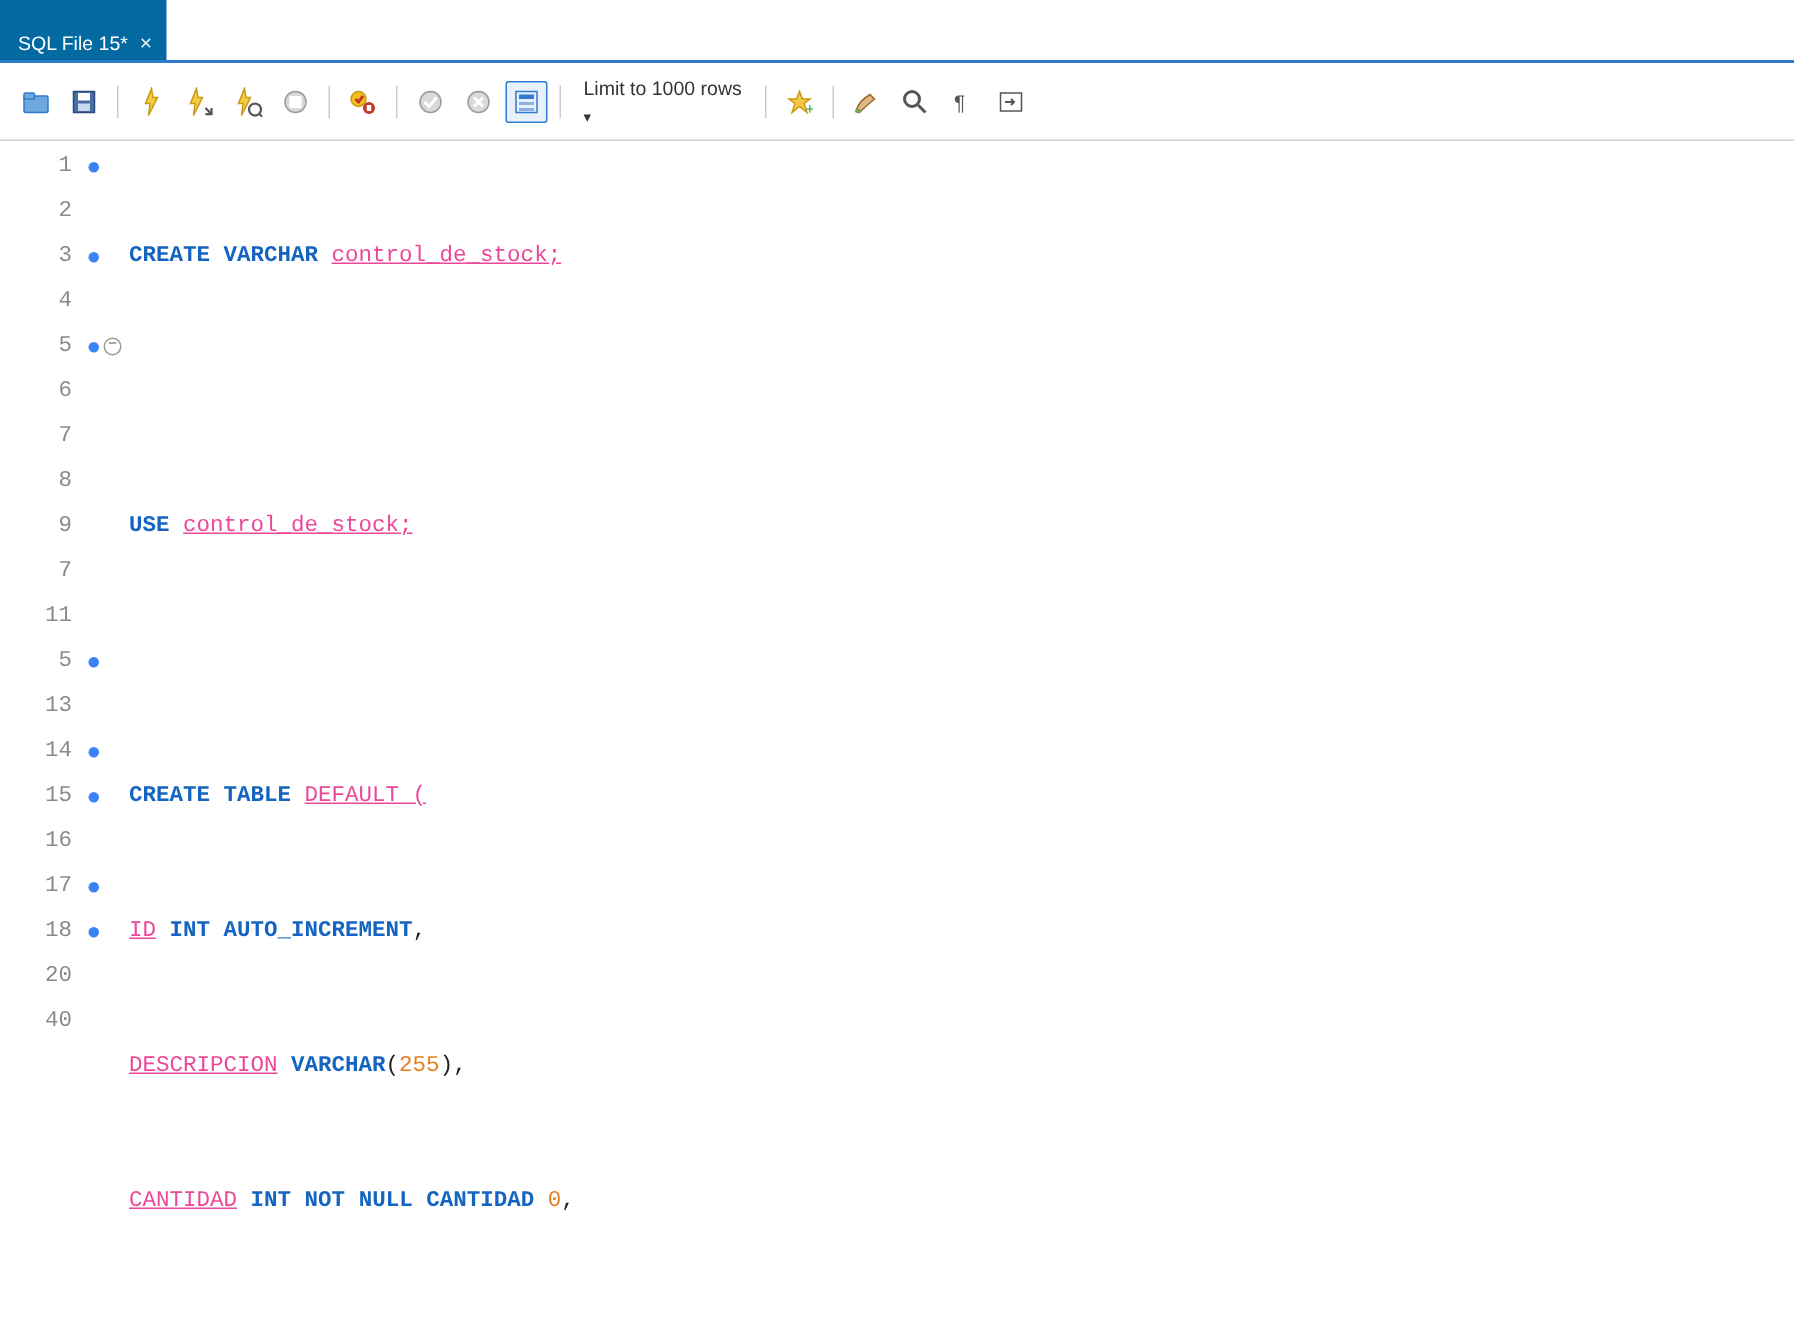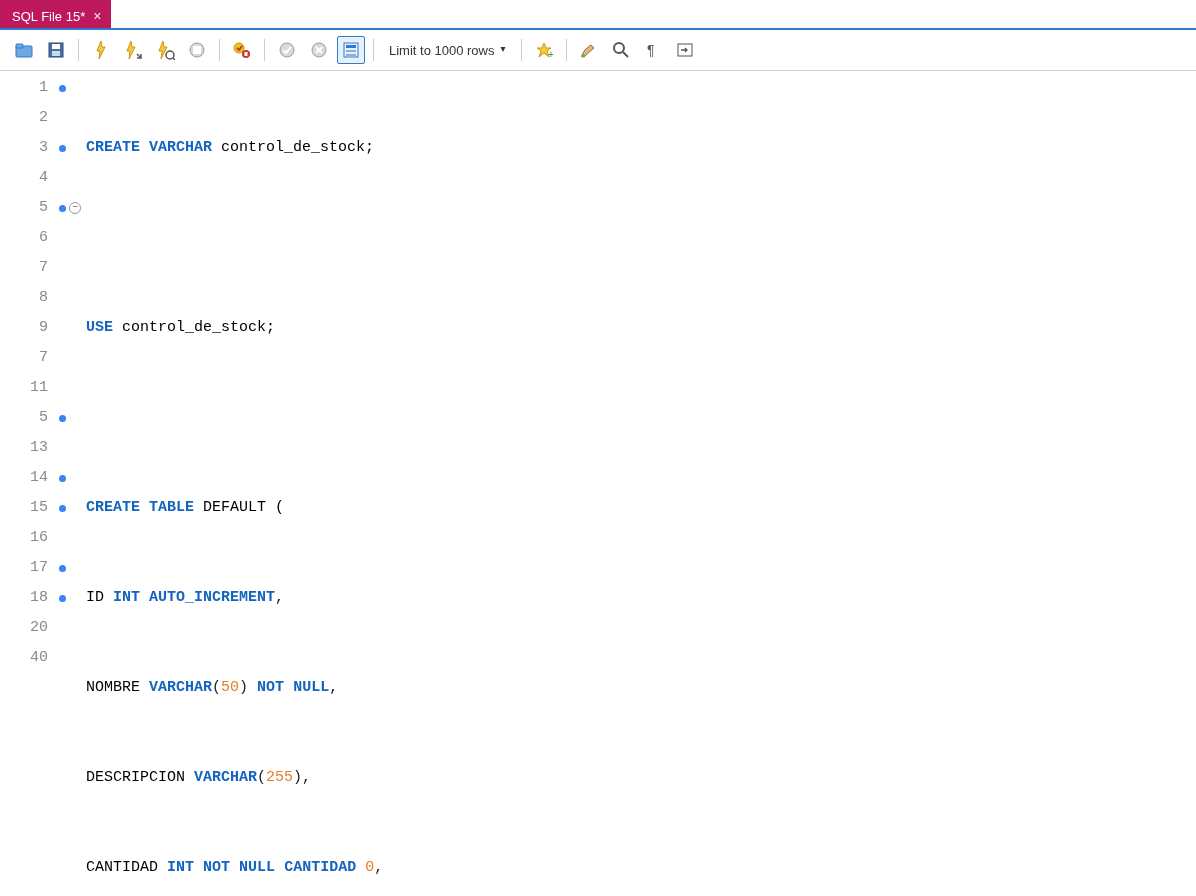--- a/index.html
+++ b/index.html
@@ -1,44 +1,44 @@
 <!DOCTYPE html>
 <html><head>
 <meta charset="utf-8">
 <style>
   * { box-sizing: border-box; margin: 0; padding: 0; }
   body { font-family: -apple-system, "Segoe UI", Arial, sans-serif; font-size: 13px; background: #fff; color: #333; width: 1196px; height: 896px; overflow: hidden; }
 
   
   .tab-bar { display: flex; border-bottom: 2px solid #2e7bcf; background: #fff; }
-  .tab { display: flex; align-items: center; background: #be185d; color: #fff; padding: 8px 10px 4px 12px; font-size: 13px; gap: 8px; }
+  .tab { display: flex; align-items: center; background: #0369a1; color: #fff; padding: 20px 10px 4px 12px; font-size: 13px; gap: 8px; }
   .tab-close { font-size: 14px; cursor: pointer; opacity: 0.9; }
 
   
   .toolbar { display: flex; align-items: center; padding: 6px 10px; gap: 4px; border-bottom: 1px solid #d0d0d0; }
   .tbtn { width: 28px; height: 28px; display: inline-flex; align-items: center; justify-content: center; border: 1px solid transparent; border-radius: 2px; cursor: pointer; background: transparent; }
   .tbtn.active { border: 1px solid #2e7bcf; background: #e8f0fa; }
   .tsep { width: 1px; height: 22px; background: #ccc; margin: 0 4px; }
-  .limit-combo { display: flex; align-items: flex-start; border: 1px solid transparent; padding: 2px 6px; font-size: 13px; gap: 6px; }
+  .limit-combo { display: flex; align-items: flex-start; border: 1px solid transparent; padding: 2px 6px; font-size: 13px; gap: 6px; flex-direction: column; }
   .limit-combo .caret { font-size: 10px; }
 
   
   .editor { display: flex; font-family: Consolas, "Courier New", monospace; font-size: 15px; line-height: 30px; padding-top: 2px; }
   .gutter { width: 56px; text-align: right; color: #8a8a8a; padding-right: 6px; user-select: none; }
   .gutter .ln { height: 30px; position: relative; padding-right: 2px; }
   .markers { width: 30px; }
   .markers .mk { height: 30px; display: flex; align-items: center; justify-content: flex-start; gap: 3px; padding-left: 3px; }
   .dot { width: 7px; height: 7px; border-radius: 50%; background: #3b82f6; display: inline-block; }
   .fold { width: 12px; height: 12px; border: 1px solid #999; border-radius: 50%; display: inline-flex; align-items: center; justify-content: center; font-size: 10px; line-height: 1; color: #666; background:#fff; }
   .code { flex: 1; white-space: pre; }
   .code .row { height: 30px; }
   .kw { color: #1565c0; font-weight: bold; }
   .ty { color: #1565c0; font-weight: bold; }
   .num { color: #e67e22; }
-  .id  { color: #000000; }
+  .id  { color: #ec4899; text-decoration: underline; }
   .op  { color: #222; }
 
   svg { display:block; }
 </style>
 </head>
 <body>
 
 <div class="tab-bar">
   <div class="tab">
     <span>SQL File 15*</span>
@@ -216,21 +216,20 @@
     <div class="mk"></div>
     <div class="mk"></div>
   </div>
   <div class="code">
     <div class="row"><span class="kw">CREATE</span> <span class="kw">VARCHAR</span> <span class="id">control_de_stock;</span></div>
     <div class="row"></div>
     <div class="row"><span class="kw">USE</span> <span class="id">control_de_stock;</span></div>
     <div class="row"></div>
     <div class="row"><span class="kw">CREATE</span> <span class="kw">TABLE</span> <span class="id">DEFAULT (</span></div>
     <div class="row"><span class="id">ID</span> <span class="ty">INT</span> <span class="kw">AUTO_INCREMENT</span><span class="op">,</span></div>
-    <div class="row"><span class="id">NOMBRE</span> <span class="ty">VARCHAR</span><span class="op">(</span><span class="num">50</span><span class="op">)</span> <span class="kw">NOT</span> <span class="kw">NULL</span><span class="op">,</span></div>
     <div class="row"><span class="id">DESCRIPCION</span> <span class="ty">VARCHAR</span><span class="op">(</span><span class="num">255</span><span class="op">),</span></div>
     <div class="row"><span class="id">CANTIDAD</span> <span class="ty">INT</span> <span class="kw">NOT</span> <span class="kw">NULL</span> <span class="kw">CANTIDAD</span> <span class="num">0</span><span class="op">,</span></div>
     
     
     
     
     
     
     
     

